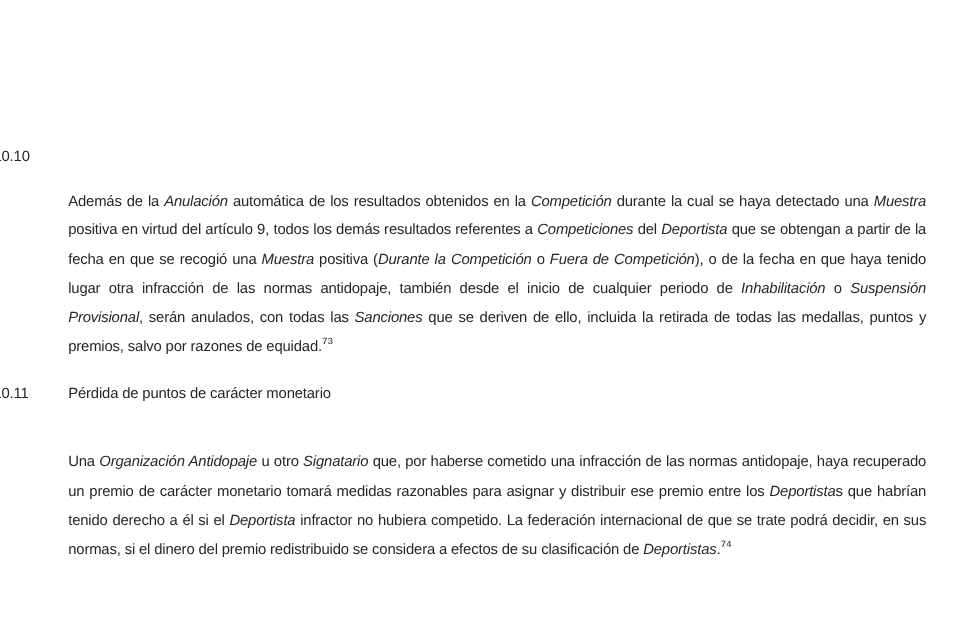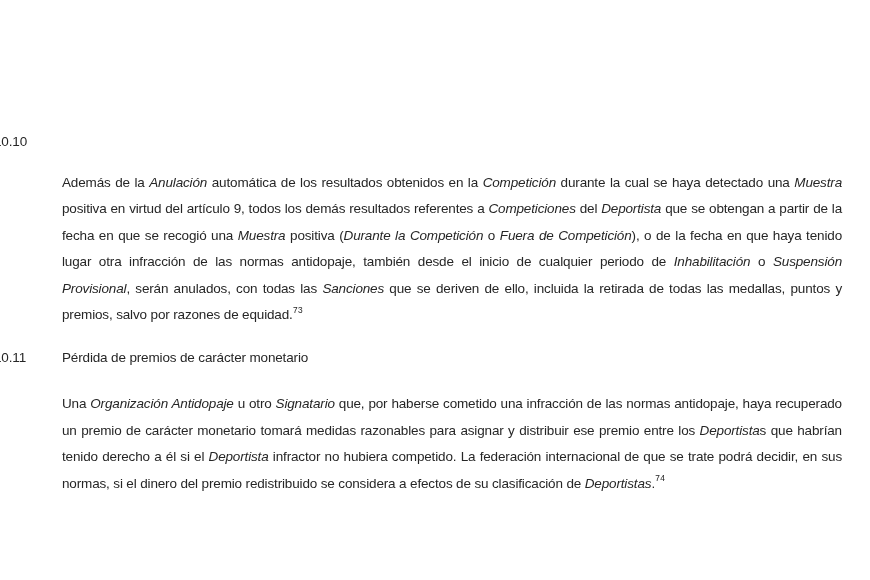--- a/index.html
+++ b/index.html
@@ -40,21 +40,21 @@
     text-align: left;
   }
   .body-par {
     margin: 14px 28px 0 62px;
     text-align: justify;
   }
   .section-2 {
     margin-top: 16px;
   }
   .section-2 .body-par {
-    margin-top: 20px;
+    margin-top: 36px;
   }
   i { font-style: italic; }
   sup {
     font-size: 8.5px;
     line-height: 0;
     letter-spacing: 0;
     position: relative;
     top: -1px;
     vertical-align: super;
     font-family: Liberation Mono, monospace;
@@ -68,18 +68,18 @@
   <section class="section-1">
     <div class="heading-row">
       <span class="clause-num">10.10</span>
     </div>
     <p class="body-par">Además de la <i>Anulación</i> automática de los resultados obtenidos en la <i>Competición</i> durante la cual se haya detectado una <i>Muestra</i> positiva en virtud del artículo 9, todos los demás resultados referentes a <i>Competiciones</i> del <i>Deportista</i> que se obtengan a partir de la fecha en que se recogió una <i>Muestra</i> positiva (<i>Durante la Competición</i> o <i>Fuera de Competición</i>), o de la fecha en que haya tenido lugar otra infracción de las normas antidopaje, también desde el inicio de cualquier periodo de <i>Inhabilitación</i> o <i>Suspensión Provisional</i>, serán anulados, con todas las <i>Sanciones</i> que se deriven de ello, incluida la retirada de todas las medallas, puntos y premios, salvo por razones de equidad.<sup>73</sup></p>
   </section>
 
   <section class="section-2">
     <div class="heading-row">
       <span class="clause-num">10.11</span>
-      <span class="clause-heading">Pérdida de premios de carácter monetario</span>
+      <span class="clause-heading">Pérdida de puntos de carácter monetario</span>
     </div>
     <p class="body-par">Una <i>Organización Antidopaje</i> u otro <i>Signatario</i> que, por haberse cometido una infracción de las normas antidopaje, haya recuperado un premio de carácter monetario tomará medidas razonables para asignar y distribuir ese premio entre los <i>Deportista</i>s que habrían tenido derecho a él si el <i>Deportista</i> infractor no hubiera competido. La federación internacional de que se trate podrá decidir, en sus normas, si el dinero del premio redistribuido se considera a efectos de su clasificación de <i>Deportistas</i>.<sup>74</sup></p>
   </section>
 
 </div>
 
 </body></html>

